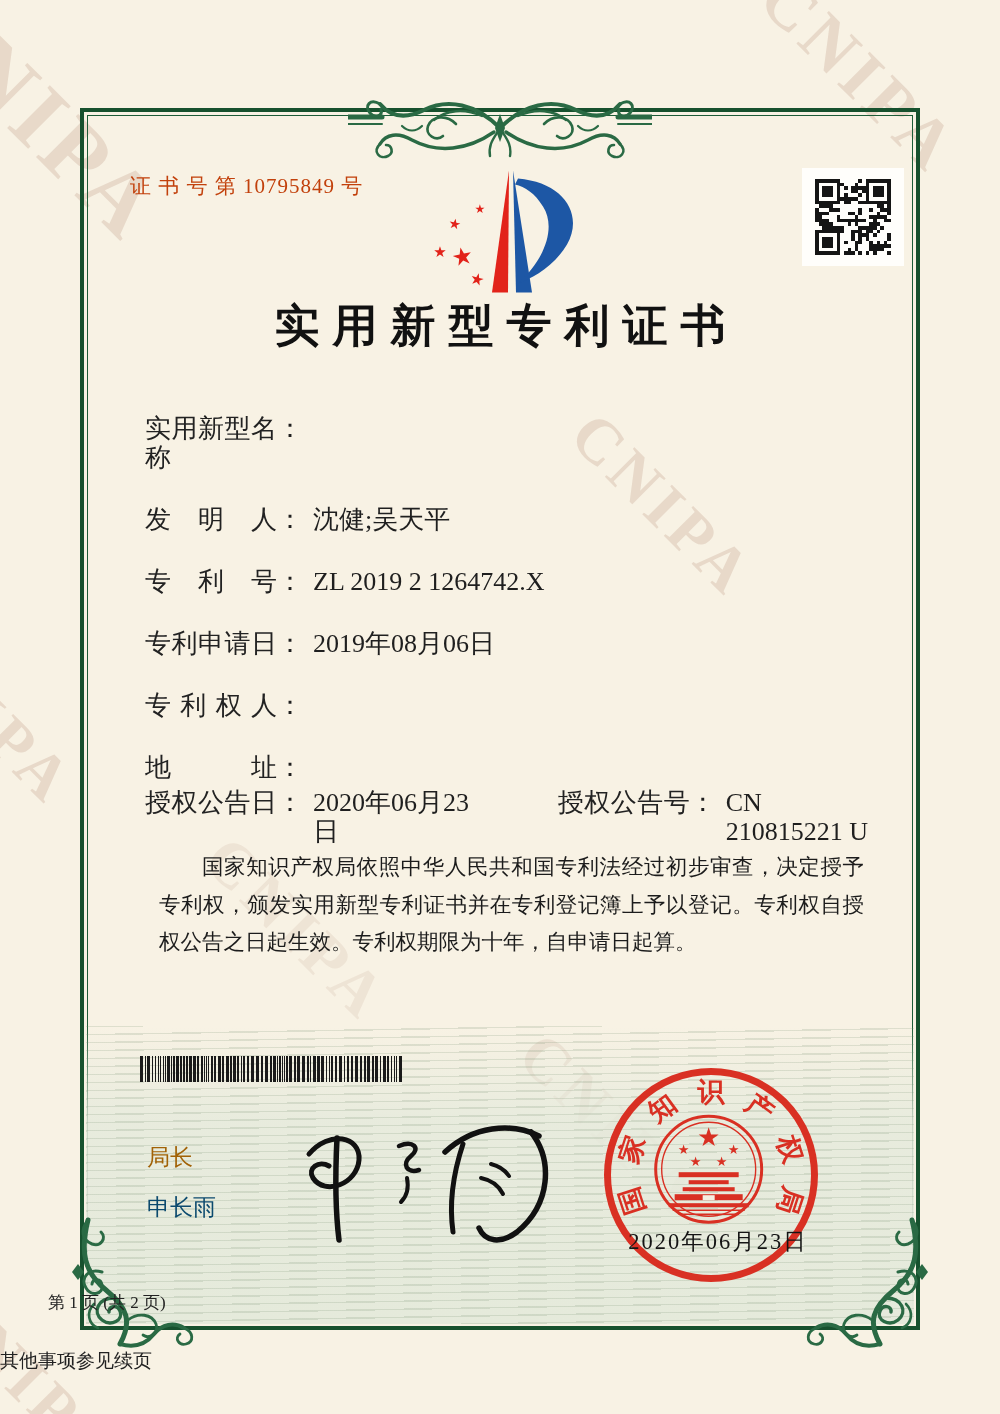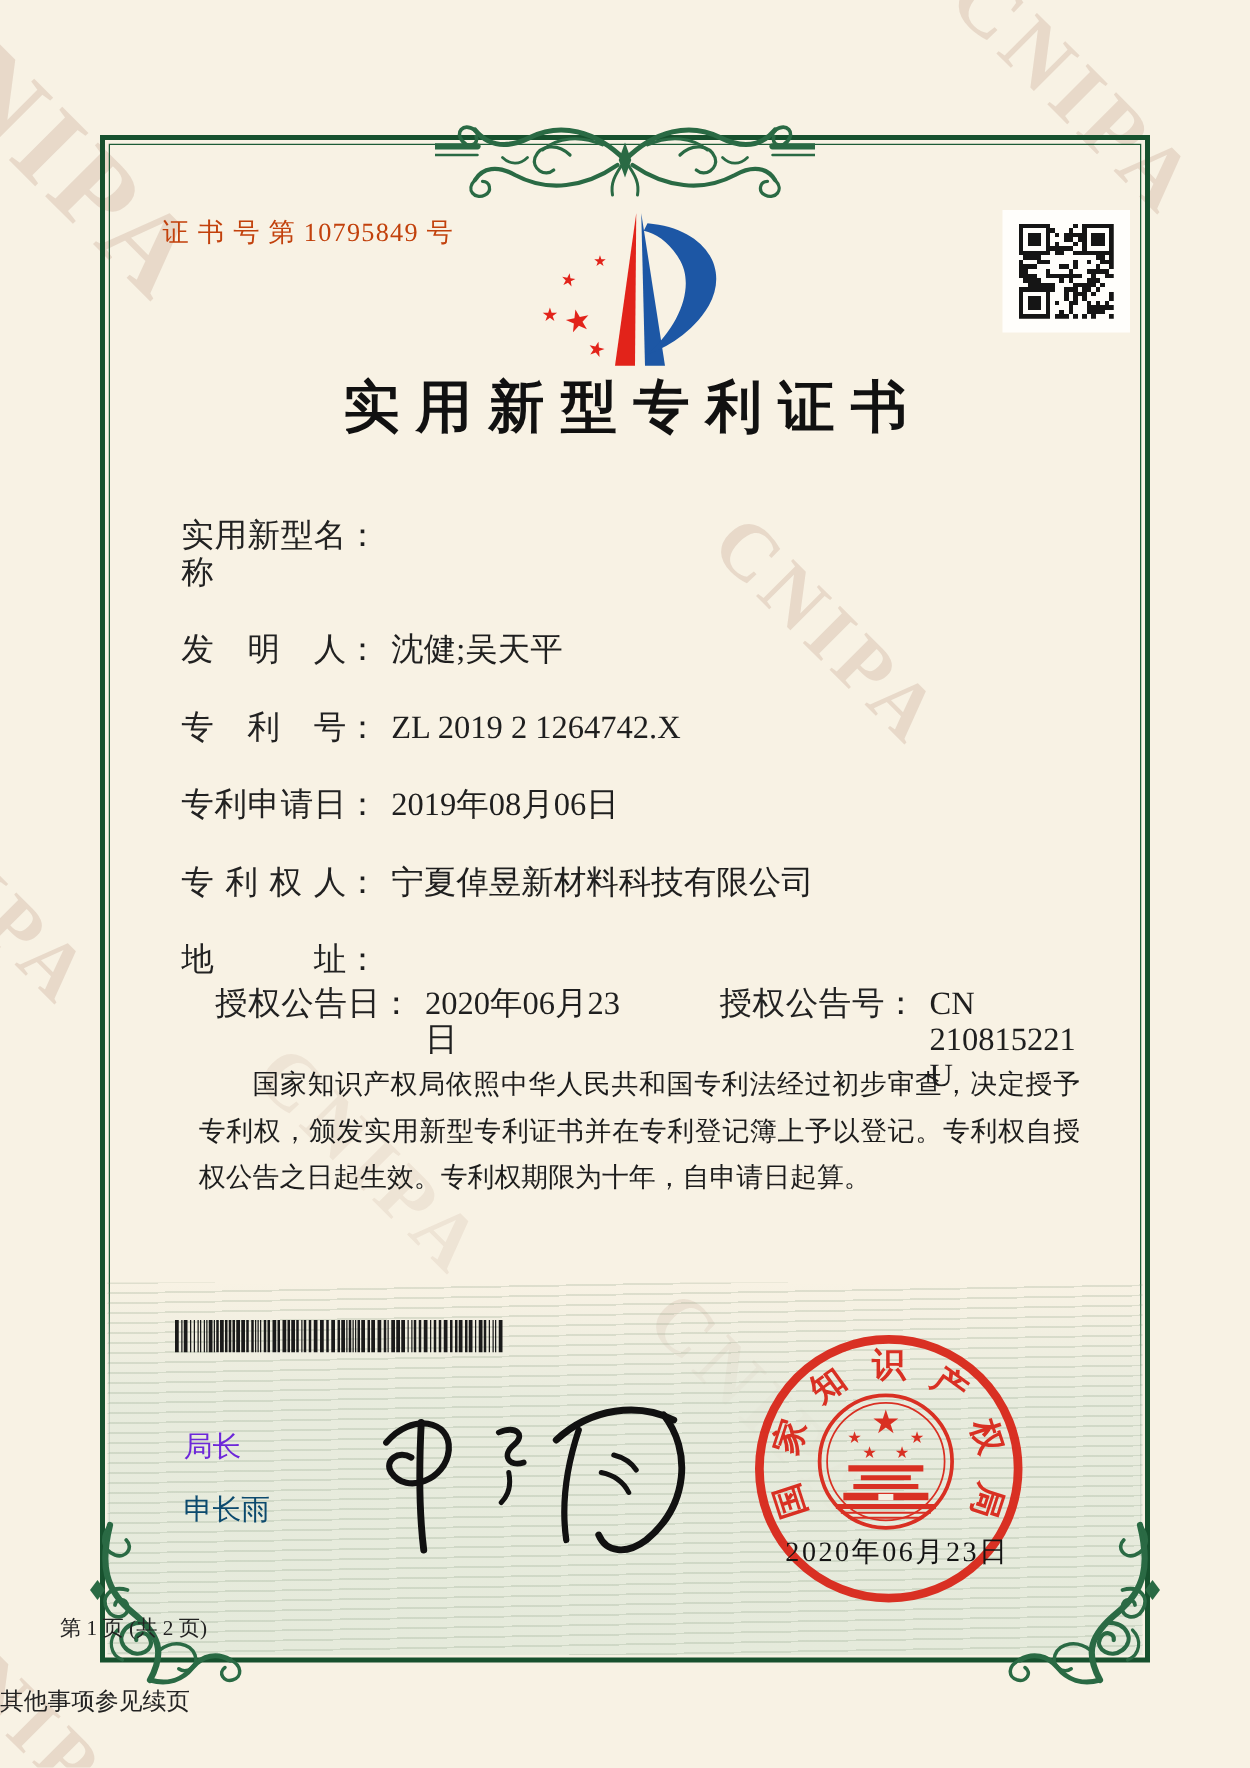--- a/index.html
+++ b/index.html
@@ -49,31 +49,31 @@
   }
   
   .fields{position:absolute;left:145px;top:414px;width:740px;z-index:4;font-size:26px;}
   .field-row{display:flex;align-items:flex-start;margin-bottom:33px;line-height:29px;}
   .field-label{
     display:inline-block;width:132px;flex:0 0 132px;
     text-align:justify;text-align-last:justify;color:#222;
   }
   .field-colon{flex:0 0 auto;}
   .field-value{margin-left:10px;white-space:pre-line;max-width:580px;}
-  .grant-row{display:flex;margin-bottom:0;margin-left:27px;}
+  .grant-row{display:flex;margin-bottom:0;}
   .grant-second{margin-left:76px;display:flex;}
   
   .body-text{
     position:absolute;left:143px;top:833px;width:737px;z-index:4;
     font-size:21.5px;line-height:37.5px;text-align:justify;color:#1c1c1c;
   }
   .body-text p{margin:16px;text-indent:2em;}
   
   .barcode{position:absolute;left:140px;top:1056px;z-index:4;}
-  .director-title{position:absolute;left:147px;top:1142px;z-index:4;font-size:23px;font-family:Liberation Sans, sans-serif;color:#6d28d9;}
+  .director-title{position:absolute;left:147px;top:1142px;z-index:4;font-size:23px;font-family:Liberation Sans, sans-serif;color:#a16207;}
   .director-name{position:absolute;left:147px;top:1192px;z-index:4;font-size:23px;font-family:Liberation Mono, monospace;color:#0c4a6e;}
   .signature{position:absolute;left:295px;top:1108px;z-index:5;}
   
   .seal{
     position:absolute;left:604px;top:1068px;width:214px;height:214px;z-index:5;
     border:7px solid #d9291c;border-radius:50%;box-sizing:border-box;
     opacity:.96;
   }
   .seal-arc{position:absolute;inset:0;}
   .seal-arc span{
@@ -426,21 +426,20 @@
     <span class="field-value">ZL 2019 2 1264742.X</span>
   </div>
   <div class="field-row">
     <span class="field-label">专利申请日</span>
       <span class="field-colon">：</span>
     <span class="field-value">2019年08月06日</span>
   </div>
   <div class="field-row">
     <span class="field-label">专利权人</span>
       <span class="field-colon">：</span>
-    <span class="field-value">宁夏倬昱新材料科技有限公司</span>
   </div>
   <div class="field-row" style="margin-bottom:6px;">
     <span class="field-label">地址</span>
       <span class="field-colon">：</span>
   </div>
   <div class="field-row grant-row">
     <span class="field-label">授权公告日</span>
       <span class="field-colon">：</span>
     <span class="field-value">2020年06月23日</span>
     <span class="grant-second">

